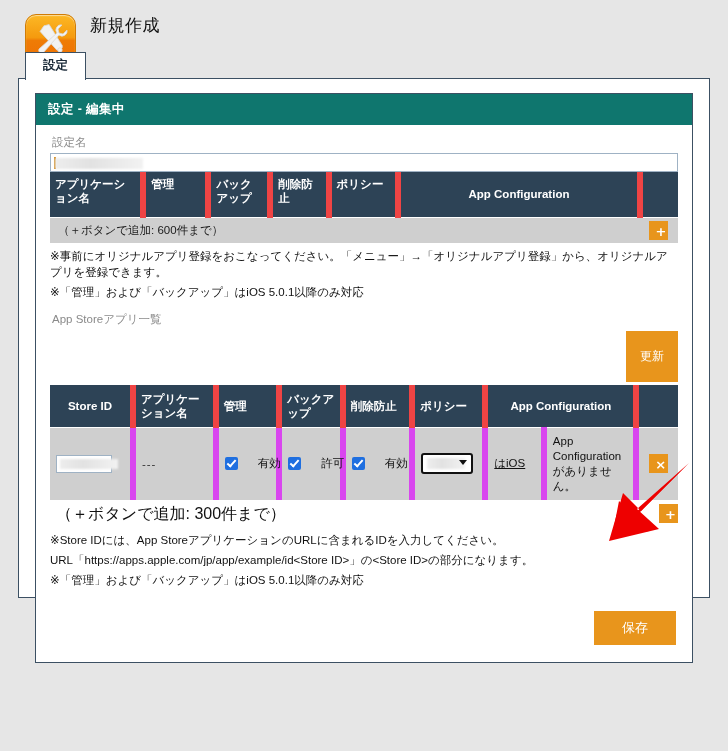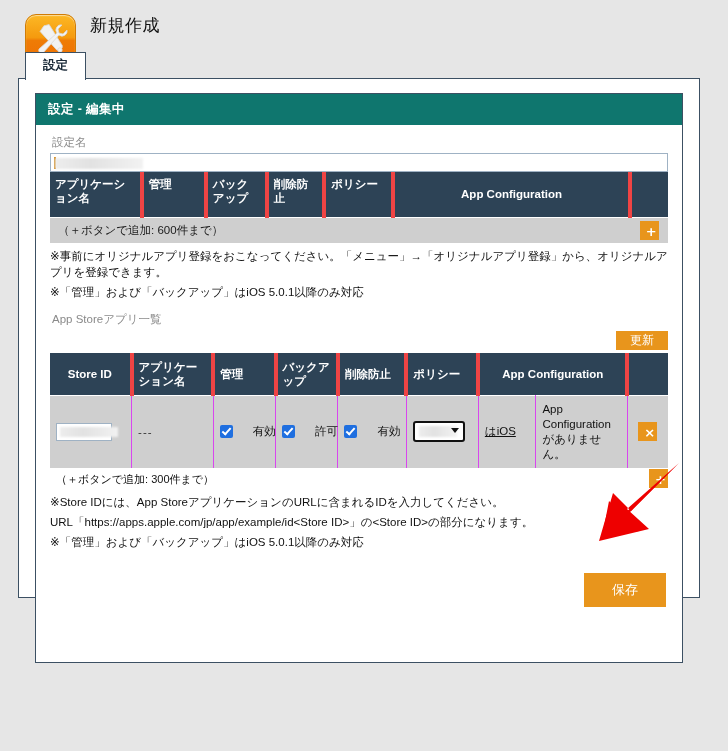--- a/index.html
+++ b/index.html
@@ -32,21 +32,21 @@
   .page-title {
     margin-left: 14px;
     font-size: 17px;
     color: #111;
     letter-spacing: .5px;
   }
 
   
   .outer-panel {
     position: relative;
-    margin: 8px 28px 0 18px;
+    margin: 8px 18px 0 18px;
     background: #ffffff;
     border: 1px solid #3c5063;
     height: 520px;
   }
 
   
   .tab-strip {
     position: absolute;
     top: -26px; left: 6px;
     display: flex;
@@ -115,21 +115,21 @@
   }
 
   
   table { border-collapse: collapse; width: 100%; table-layout: fixed; }
   thead th {
     background: #2d4356;
     color: #ffffff;
     font-size: 11.5px;
     font-weight: bold;
     padding: 5px 5px;
-    border-right: 4px solid #ef4444;
+    border-right: 6px solid #ef4444;
     text-align: left;
     vertical-align: top;
     line-height: 1.25;
   }
   thead th.center { text-align: center; vertical-align: middle; }
   thead th:last-child { border-right: none; }
   .tbl-orig thead th { height: 45px; }
   .tbl-store thead th { height: 42px; vertical-align: middle; }
   .tbl-store thead th.two-line { vertical-align: middle; }
 
@@ -137,21 +137,21 @@
     background: #cfcfcf;
     font-size: 11.5px;
     padding: 5px 8px;
     color: #1a1a1a;
     border-top: 1px solid #ffffff;
   }
   .addrow td.btncell { text-align: center; padding: 3px; width: 34px; }
 
   .tbl-store tbody td {
     background: #cfcfcf;
-    border-right: 1px solid #d946ef;
+    border-right: 6px solid #d946ef;
     border-top: 1px solid #ffffff;
     padding: 6px 6px;
     font-size: 11.5px;
     vertical-align: middle;
     height: 64px;
   }
   .tbl-store tbody td:last-child { border-right: none; }
   .cell-dashes { color: #333; letter-spacing: 1px; }
 
   
@@ -218,33 +218,33 @@
 
   
   .note {
     font-size: 11.5px;
     line-height: 1.42;
     color: #111;
     margin: 4px 0 0 0;
   }
   .note-block { margin: 5px 0 0 0; }
   .addnote {
-    font-size: 11px;
+    font-size: 16px;
     padding: 4px 0 2px 6px;
     color: #111;
     display: inline-block;
   }
 
   
   .btn-update {
     background: #e8951c;
     color: #ffffff;
     border: none;
     font-size: 12px;
-    padding: 1px 14px;
+    padding: 17px 14px;
     cursor: pointer;
     font-family: "Liberation Sans", sans-serif;
   }
   .row-right { display: flex; justify-content: flex-end; margin: 4px 0 3px 0; }
   .btn-save {
     background: #e8951c;
     color: #ffffff;
     border: none;
     font-size: 13px;
     padding: 8px 28px;

